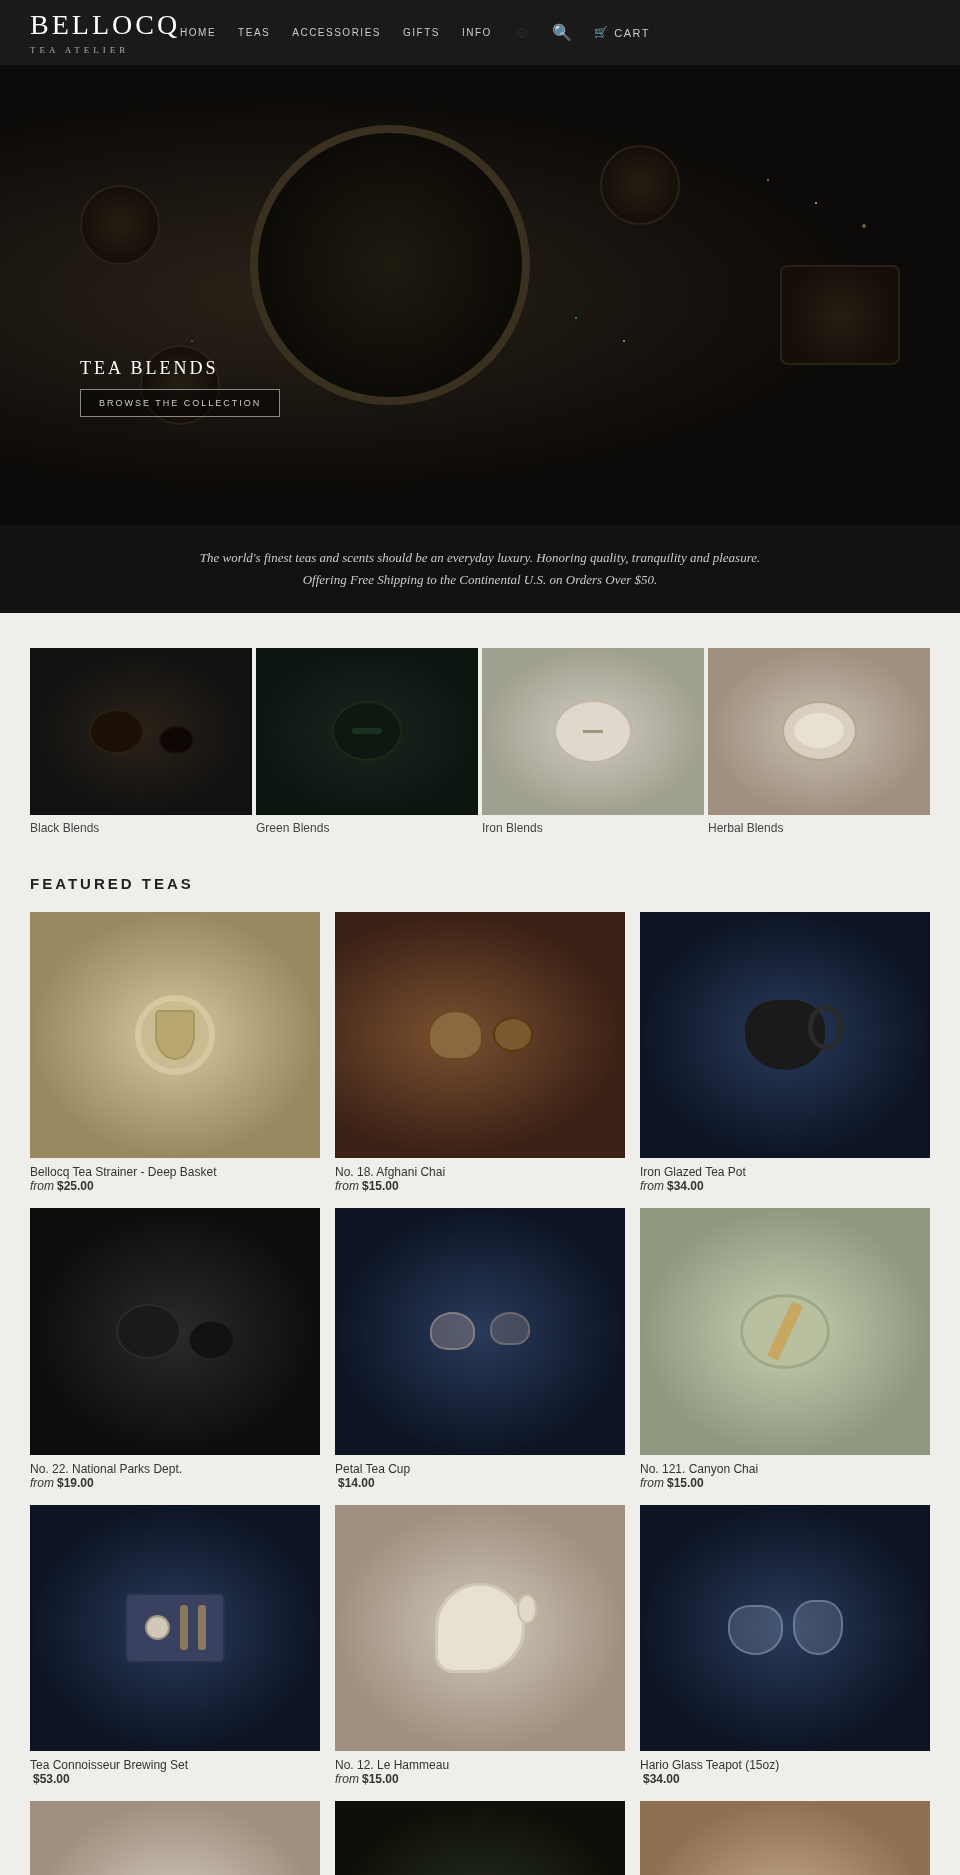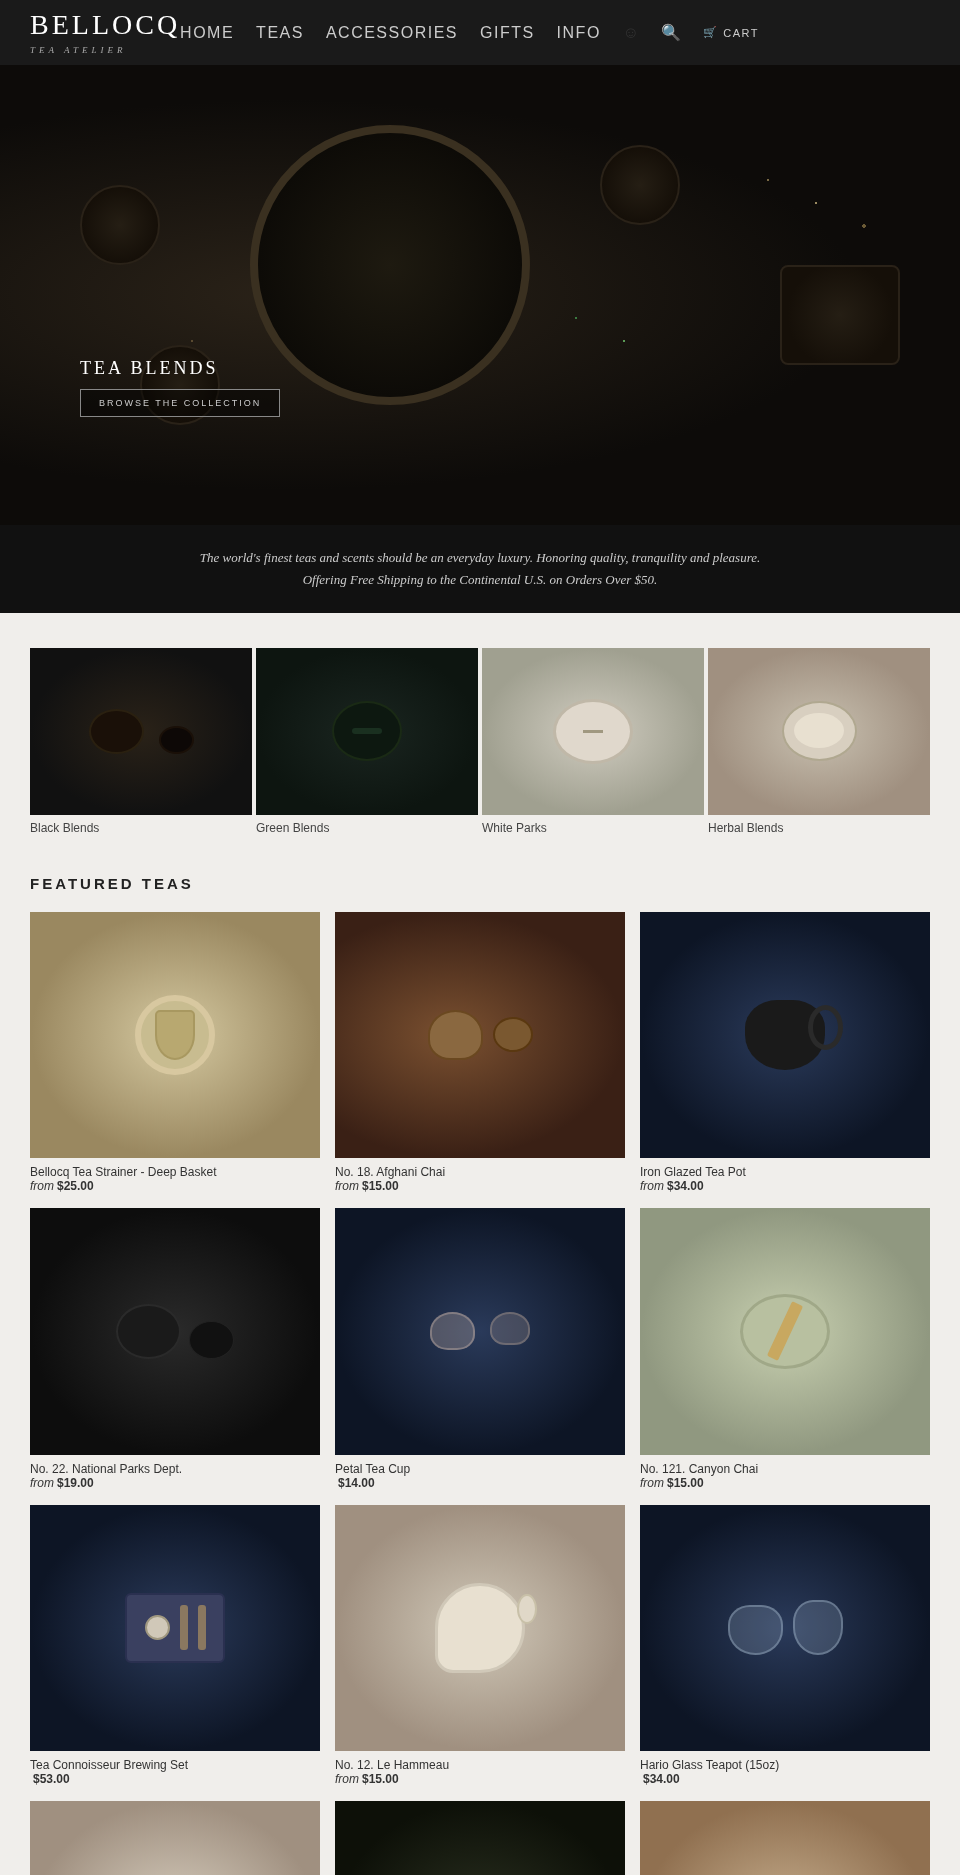--- a/index.html
+++ b/index.html
@@ -27,31 +27,30 @@
       letter-spacing: 3px;
       font-weight: 400;
       line-height: 1;
     }
     .nav-logo .brand-sub {
       color: #aaa;
       font-size: 9px;
       letter-spacing: 4px;
       text-transform: uppercase;
       margin-top: 6px;
-      font-style: italic;
     }
     .nav-links {
       display: flex;
       align-items: center;
       gap: 22px;
     }
     .nav-links a {
       color: #ccc;
       text-decoration: none;
-      font-size: 16px;
+      font-size: 10px;
       letter-spacing: 1.5px;
       text-transform: uppercase;
       font-family: Arial, sans-serif;
     }
     .cart-btn {
       color: #ccc;
       font-size: 11px;
       letter-spacing: 1.5px;
       text-transform: uppercase;
       font-family: Arial, sans-serif;
@@ -350,21 +349,21 @@
     </div>
 
     <div class="collection-card">
       <div class="collection-img coll-white">
         <div class="tea-img-inner">
           <div style="width:80px;height:65px;background:#e0d8cc;border-radius:50%;border:3px solid #c0b8a8;display:flex;align-items:center;justify-content:center;">
             <div style="width:20px;height:3px;background:#a09880;"></div>
           </div>
         </div>
       </div>
-      <div class="collection-label">White Parks</div>
+      <div class="collection-label">Iron Blends</div>
     </div>
 
     <div class="collection-card">
       <div class="collection-img coll-herbal">
         <div class="tea-img-inner">
           <div style="width:75px;height:60px;background:#d8cfc0;border-radius:50%;border:2px solid #b0a890;position:relative;">
             <div style="position:absolute;top:10px;left:50%;transform:translateX(-50%);width:50px;height:35px;background:#e8e0d0;border-radius:50%;"></div>
           </div>
         </div>
       </div>

